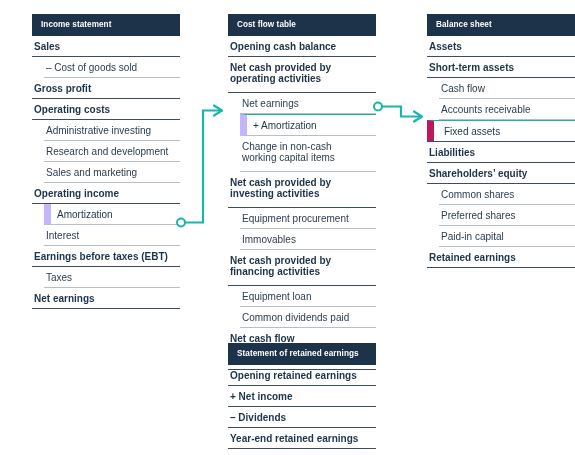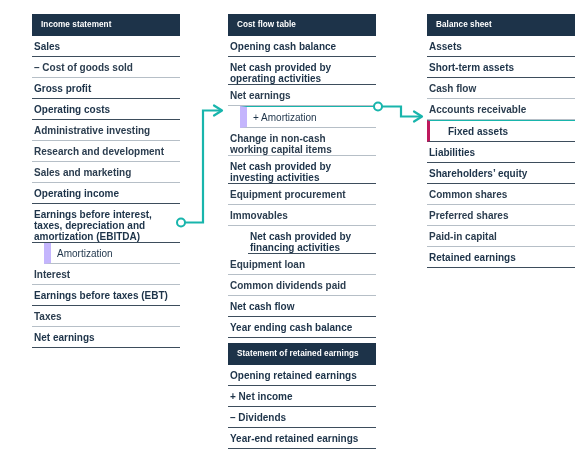--- a/index.html
+++ b/index.html
@@ -58,48 +58,48 @@
   .row .txt { display: block; }
 
   
   .row.lvl0 {
     font-weight: bold;
     padding-left: 2px;
     border-bottom: 1.6px solid #3d4d5c;
   }
   
   .row.lvl1 {
-    font-weight: bold;
+    font-weight: normal;
     color: #2b3d4f;
     padding-left: 14px;
     border-bottom: 1px solid #b6bfc7;
-    margin-left: 0;
+    margin-left: 12px;
     padding-left: 2px;
   }
   .row.lvl1 .txt { padding-left: 0; }
 
   
 
-  .row.multiline { align-items: flex-start; padding-top: 5px; padding-bottom: 0; }
+  .row.multiline { align-items: flex-start; padding-top: 5px; padding-bottom: 8px; }
 
   
   .row.hl {
     border-left: 7px solid #c4b5fd;
     margin-left: 12px;
     padding-left: 6px;
     border-bottom: 1px solid #b6bfc7;
   }
   .row.hl-top { border-top: 1.6px solid #18b5ac; }
   .row.hl0 {
-    border-left: 3px solid #be185d;
+    border-left: 7px solid #be185d;
     margin-left: 0;
-    padding-left: 18px;
+    padding-left: 10px;
     border-top: 1.6px solid #18b5ac;
     border-bottom: 1.6px solid #3d4d5c;
-    font-weight: bold;
+    font-weight: normal;
   }
 
   
   .connectors {
     position: absolute;
     left: 0; top: 0;
     width: 575px; height: 455px;
     pointer-events: none;
   }
 </style>
@@ -130,23 +130,20 @@
         </div>
       <div class="row lvl1">
           <span class="txt">Research and development</span>
         </div>
       <div class="row lvl1">
           <span class="txt">Sales and marketing</span>
         </div>
       <div class="row lvl0">
           <span class="txt">Operating income</span>
         </div>
-      <div class="row lvl0 multiline" style="padding-right:6px;">
-          <span class="txt">Earnings before interest, taxes, depreciation and amortization (EBITDA)</span>
-        </div>
       <div class="row hl">
           <span class="txt">Amortization</span>
         </div>
       <div class="row lvl1">
           <span class="txt">Interest</span>
         </div>
       <div class="row lvl0">
           <span class="txt">Earnings before taxes (EBT)</span>
         </div>
       <div class="row lvl1">
@@ -180,21 +177,21 @@
         </div>
       <div class="row lvl0 multiline" style="padding-right:20px;">
           <span class="txt">Net cash provided by investing activities</span>
         </div>
       <div class="row lvl1">
           <span class="txt">Equipment procurement</span>
         </div>
       <div class="row lvl1">
           <span class="txt">Immovables</span>
         </div>
-      <div class="row lvl0 multiline" style="padding-right:20px;margin-left:20px;">
+      <div class="row lvl0 multiline" style="padding-right:20px;">
           <span class="txt">Net cash provided by financing activities</span>
         </div>
       <div class="row lvl1">
           <span class="txt">Equipment loan</span>
         </div>
       <div class="row lvl1">
           <span class="txt">Common dividends paid</span>
         </div>
       <div class="row lvl0">
           <span class="txt">Net cash flow</span>

